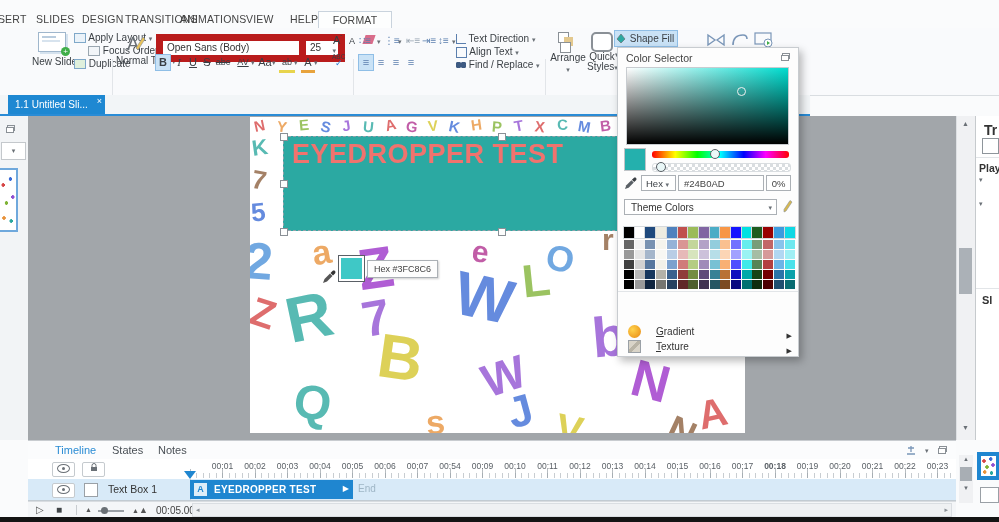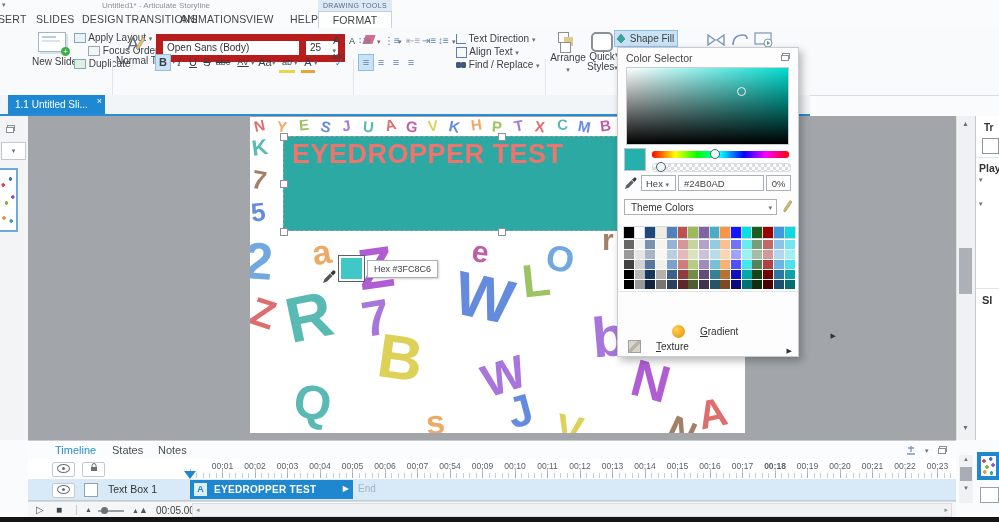--- a/index.html
+++ b/index.html
@@ -41,25 +41,20 @@
     linear-gradient(45deg,#D9DDE0 25%,transparent 25%,transparent 75%,#D9DDE0 75%),
     linear-gradient(45deg,#D9DDE0 25%,transparent 25%,transparent 75%,#D9DDE0 75%);
     background-size:6px 6px;background-position:0 0,3px 3px;}
   .chip{display:inline-block;vertical-align:middle;}
 </style>
 </head>
 <body>
 
 <div id="app">
 
-  <div class="abs" style="left:0;top:0;width:999px;height:11px;">
-    <span class="abs caret" style="left:2px;top:1px;">▾</span>
-    <span class="abs" style="left:102px;top:1px;font-size:8px;color:#8A9096;">Untitled1* - Articulate Storyline</span>
-    <span class="abs" style="left:318px;top:0;width:74px;height:11px;background:#DCE9F6;color:#5A6B7C;font-size:7px;text-align:center;line-height:11px;letter-spacing:.4px;">DRAWING TOOLS</span>
-  </div>
 
   <div class="abs" style="left:0;top:11px;width:999px;height:17px;border-bottom:1px solid #E8ECEF;">
     <div id="tabs-holder">
         <span class="tab" style="left: -13px;">INSERT</span>
         <span class="tab" style="left: 36px;">SLIDES</span>
         <span class="tab" style="left: 82px;">DESIGN</span>
         <span class="tab" style="left: 125px;">TRANSITIONS</span>
         <span class="tab" style="left: 180px;">ANIMATIONS</span>
         <span class="tab" style="left: 246px;">VIEW</span>
         <span class="tab" style="left: 290px;">HELP</span>
@@ -294,21 +289,21 @@
     </div>
   </div>
 
   <div class="abs" style="left:956px;top:116px;width:18px;height:324px;background:#F0F1F3;border-left:1px solid #DDE0E3;">
     <span class="abs" style="left:5px;top:4px;font-size:7px;color:#6A7076;">▲</span>
     <div class="abs" style="left:2px;top:132px;width:13px;height:46px;background:#ABB1B7;"></div>
     <span class="abs" style="left:5px;top:308px;font-size:7px;color:#6A7076;">▼</span>
   </div>
 
   <div class="abs" style="left:975px;top:116px;width:24px;height:324px;background:#fff;border-left:1px solid #C6CACD;">
-    <span class="abs" style="left:8px;top:6px;font-size:10px;font-weight:bold;color:#333;">Tr</span>
+    <span class="abs" style="left:8px;top:6px;font-size:14px;font-weight:bold;color:#333;">Tr</span>
     <span class="abs" style="left:6px;top:22px;width:15px;height:14px;border:1px solid #8E959B;background:#fff;"></span>
     <div class="abs" style="left:0;top:41px;width:24px;height:1px;background:#E2E5E8;"></div>
     <span class="abs" style="left:3px;top:46px;font-size:10.5px;font-weight:bold;color:#333;">Play</span>
     <span class="abs caret" style="left:3px;top:60px;">▾</span>
     <span class="abs caret" style="left:3px;top:84px;">▾</span>
     <div class="abs" style="left:0;top:172px;width:24px;height:1px;background:#E2E5E8;"></div>
     <span class="abs" style="left:6px;top:178px;font-size:11px;font-weight:bold;color:#333;">Sl</span>
   </div>
 
   <div class="abs" style="left:28px;top:440px;width:928px;height:77px;background:#FBFCFD;border-top:1px solid #C8CCD0;">
@@ -566,21 +561,21 @@
           <div class="pal-main" style="background: rgb(15, 216, 228);"></div>
           <div class="pal-var" style="background: rgb(111, 232, 239);"></div>
           <div class="pal-var" style="background: rgb(159, 239, 244);"></div>
           <div class="pal-var" style="background: rgb(75, 226, 235);"></div>
           <div class="pal-var" style="background: rgb(11, 162, 171);"></div>
           <div class="pal-var" style="background: rgb(8, 108, 114);"></div>
         </div>
       </div>
     <div class="abs" style="left:0;top:243px;width:180px;height:1px;background:#E2E5E8;"></div>
     
-    <div class="menu-item" style="top:276px;margin-left:44px;">
+    <div class="menu-item" style="top:276px;">
       <span class="menu-icon" style="background:radial-gradient(circle at 35% 35%,#FFD34D,#E8870F);border-radius:50%;"></span>
       <span class="lbl"><u>G</u><span>radient</span></span>
       <span class="abs" style="right:6px;top:4px;font-size:7px;color:#333;">▶</span>
     </div>
     <div class="menu-item" style="top:291px;">
       <span class="menu-icon" style="background:linear-gradient(135deg,#D9D4C8 40%,#B9B4A6 40% 60%,#D9D4C8 60%);border:1px solid #9AA0A6;box-sizing:border-box;"></span>
       <span class="lbl"><u>T</u><span>exture</span></span>
       <span class="abs" style="right:6px;top:4px;font-size:7px;color:#333;">▶</span>
     </div>
   </div>

